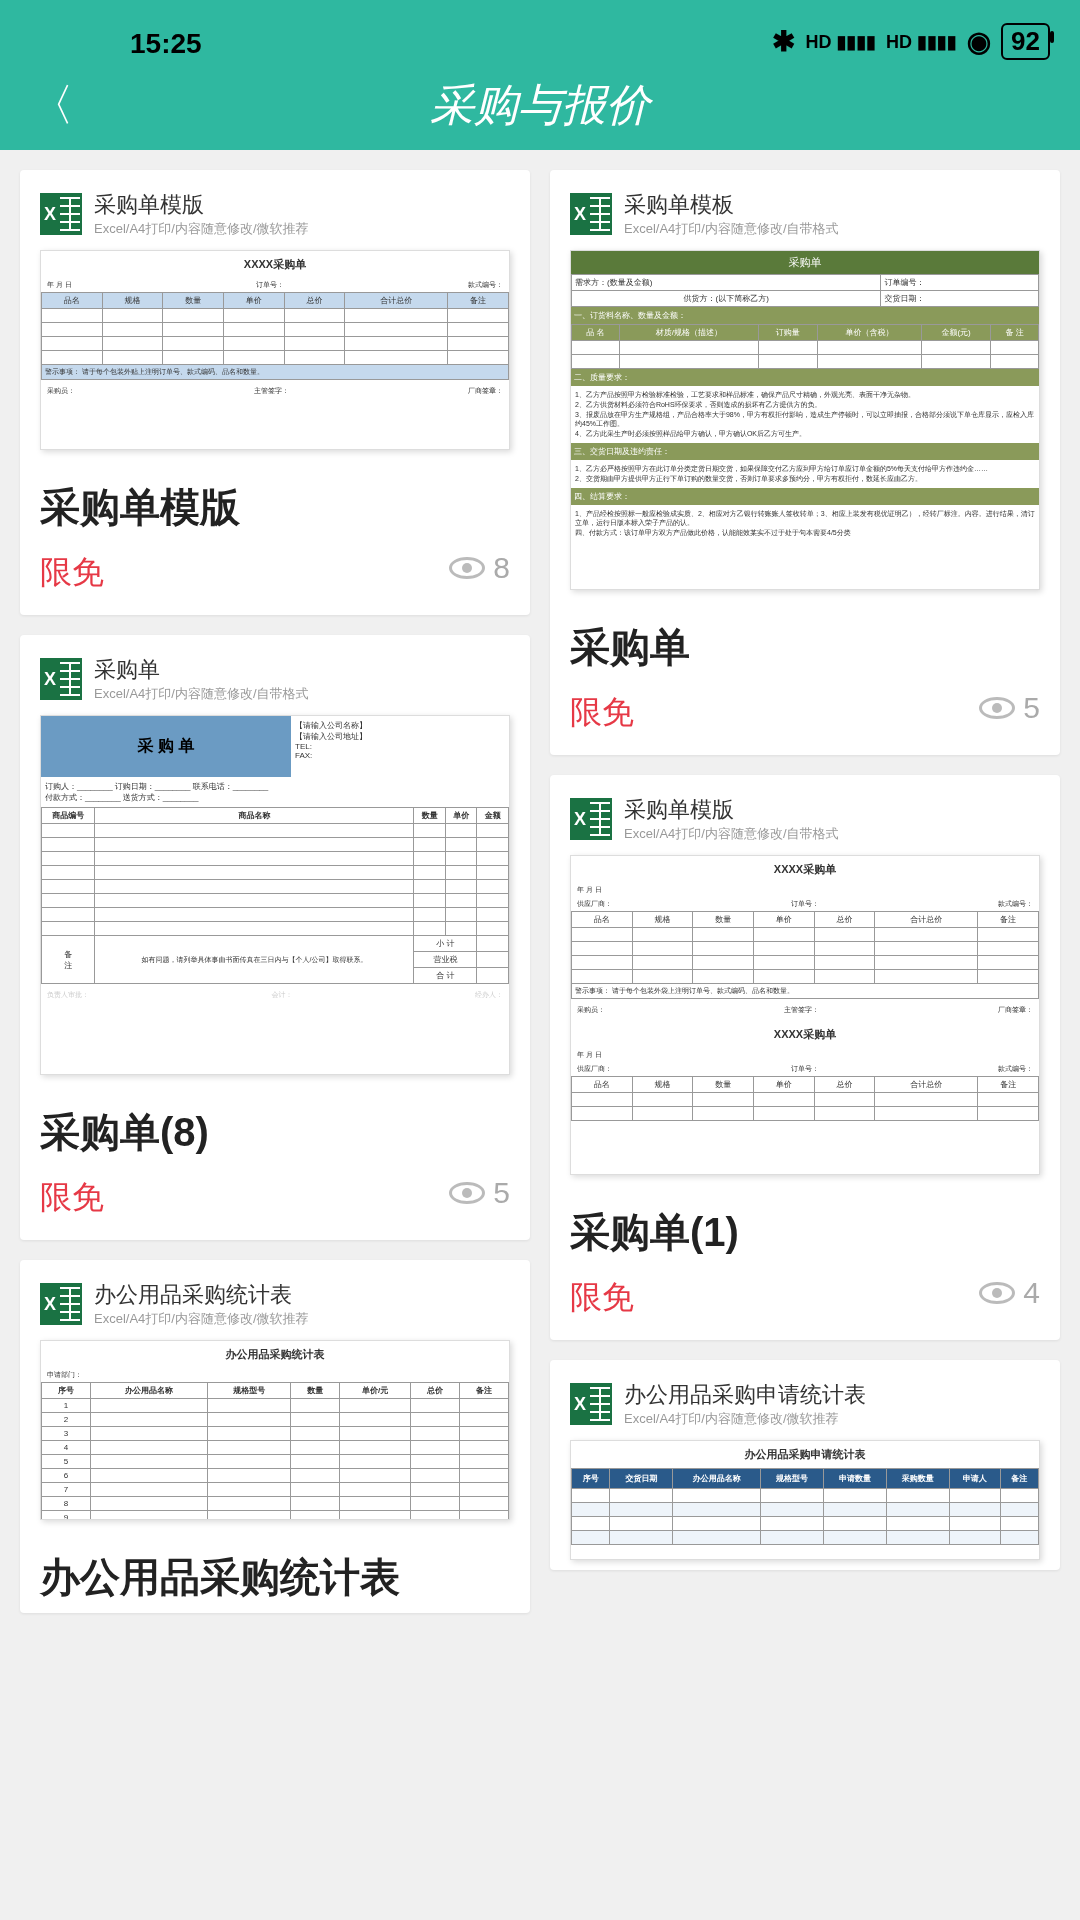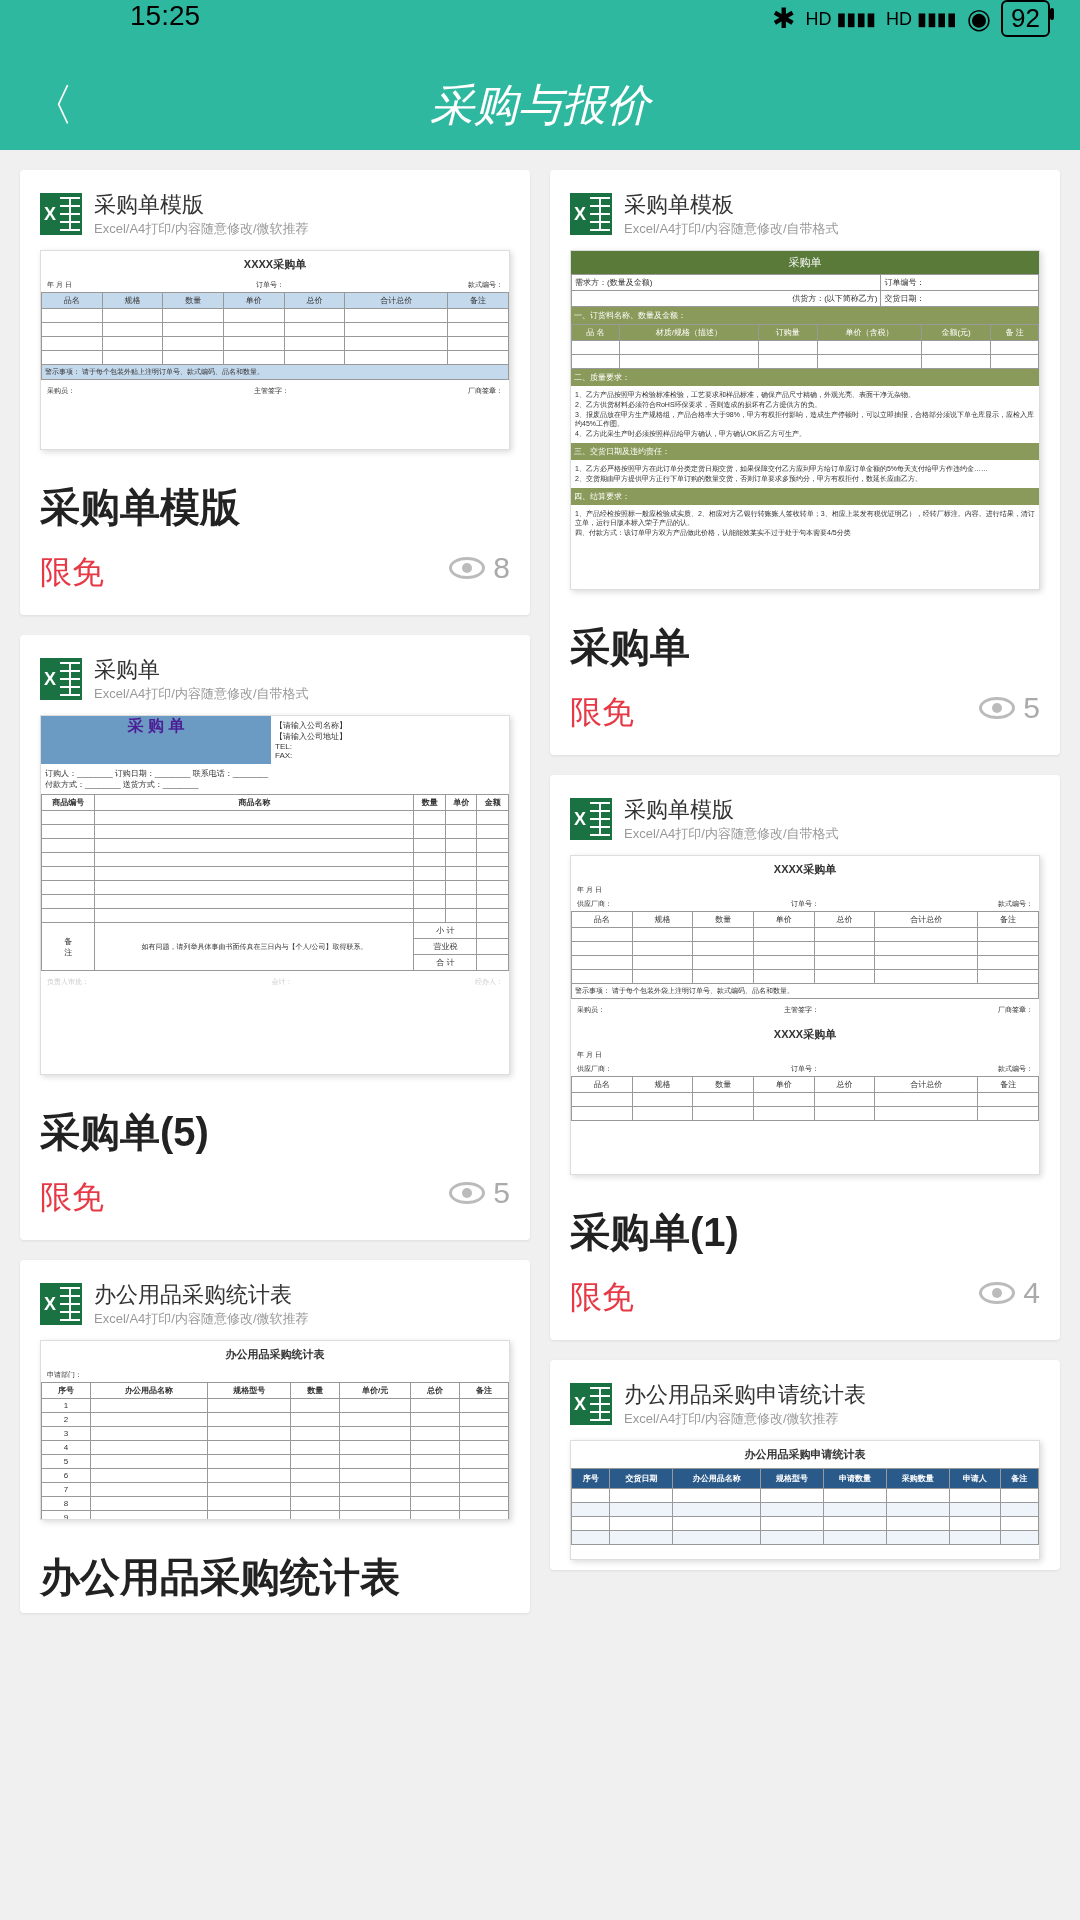--- a/index.html
+++ b/index.html
@@ -7,26 +7,26 @@
     width: 1080px;
     height: 1920px;
     background: #f0f0f0;
     font-family: -apple-system, "PingFang SC", "Microsoft YaHei", sans-serif;
     overflow: hidden;
   }
   .status-bar {
     height: 60px;
     background: #2fb8a0;
     display: flex;
-    align-items: flex-start;
+    align-items: flex-end;
     justify-content: space-between;
     padding: 0 30px;
     color: #000;
     font-size: 28px;
-    font-weight: 400;
+    font-weight: 700;
   }
   .status-left { margin-left: 100px; }
   .status-right { display: flex; align-items: center; gap: 10px; }
   .battery-box {
     display: inline-flex;
     align-items: center;
     border: 2px solid #000;
     border-radius: 6px;
     padding: 1px 8px;
     font-size: 26px;
@@ -183,21 +183,21 @@
     border-radius: 50%;
     top: 50%;
     left: 50%;
     transform: translate(-50%, -50%);
   }
   
   .h-short { height: 200px; }
   .h-med { height: 360px; }
   .h-tall { height: 340px; }
   .preview-center-title { text-align:center; font-weight:700; padding:6px; font-size:11px; }
-  .blue-title { background:#6b9bc3; color:#4c1d95; text-align:center; padding:0; font-size:16px; font-weight:700; }
+  .blue-title { background:#6b9bc3; color:#000000; text-align:center; padding:20px; font-size:16px; font-weight:700; }
   .dark-blue-hdr th { background:#2a5a8a; color:#fff; font-size:8px; padding:4px; }
 </style>
 </head>
 <body>
 
 <div class="status-bar">
   <span class="status-left">15:25</span>
   <span class="status-right">
     <span>✱</span>
     <span style="font-size:18px;">HD ▮▮▮▮</span>
@@ -403,21 +403,21 @@
                 </tr>
               </tbody>
             </table>
           <div style="display:flex;justify-content:space-between;font-size:7px;padding:6px;color:#ccc;">
               <span>负责人审批：</span>
               <span>会计：</span>
               <span>经办人：</span>
             </div>
         </div>
       </div>
-      <div class="card-title">采购单(5)</div>
+      <div class="card-title">采购单(8)</div>
       <div class="card-footer">
         <span class="free-tag">限免</span>
         <span class="views">
             <span class="eye-icon"></span>
             <span>5</span>
           </span>
       </div>
     </div>
 
     <div class="card">
@@ -550,21 +550,21 @@
         </div>
         <div class="preview h-tall">
           <div class="green-hdr">采购单</div>
           <table>
             <tbody>
                 <tr>
                   <td style="text-align:left;">需求方：(数量及金额)</td>
                   <td style="text-align:left;" colspan="2">订单编号：</td>
                 </tr>
             <tr>
-                  <td style="text-align:right;margin-top:16px;">供货方：(以下简称乙方)</td>
+                  <td style="text-align:center;margin-top:16px;">供货方：(以下简称乙方)</td>
                   <td style="text-align:left;" colspan="2">交货日期：</td>
                 </tr>
           </tbody>
             </table>
           <div style="background:#8a9a5a;color:#fff;font-size:8px;padding:3px;">一、订货料名称、数量及金额：</div>
           <table>
               <tbody>
                 <tr class="olive-hdr">
                   <td>品 名</td>
                   <td>材质/规格（描述）</td>

